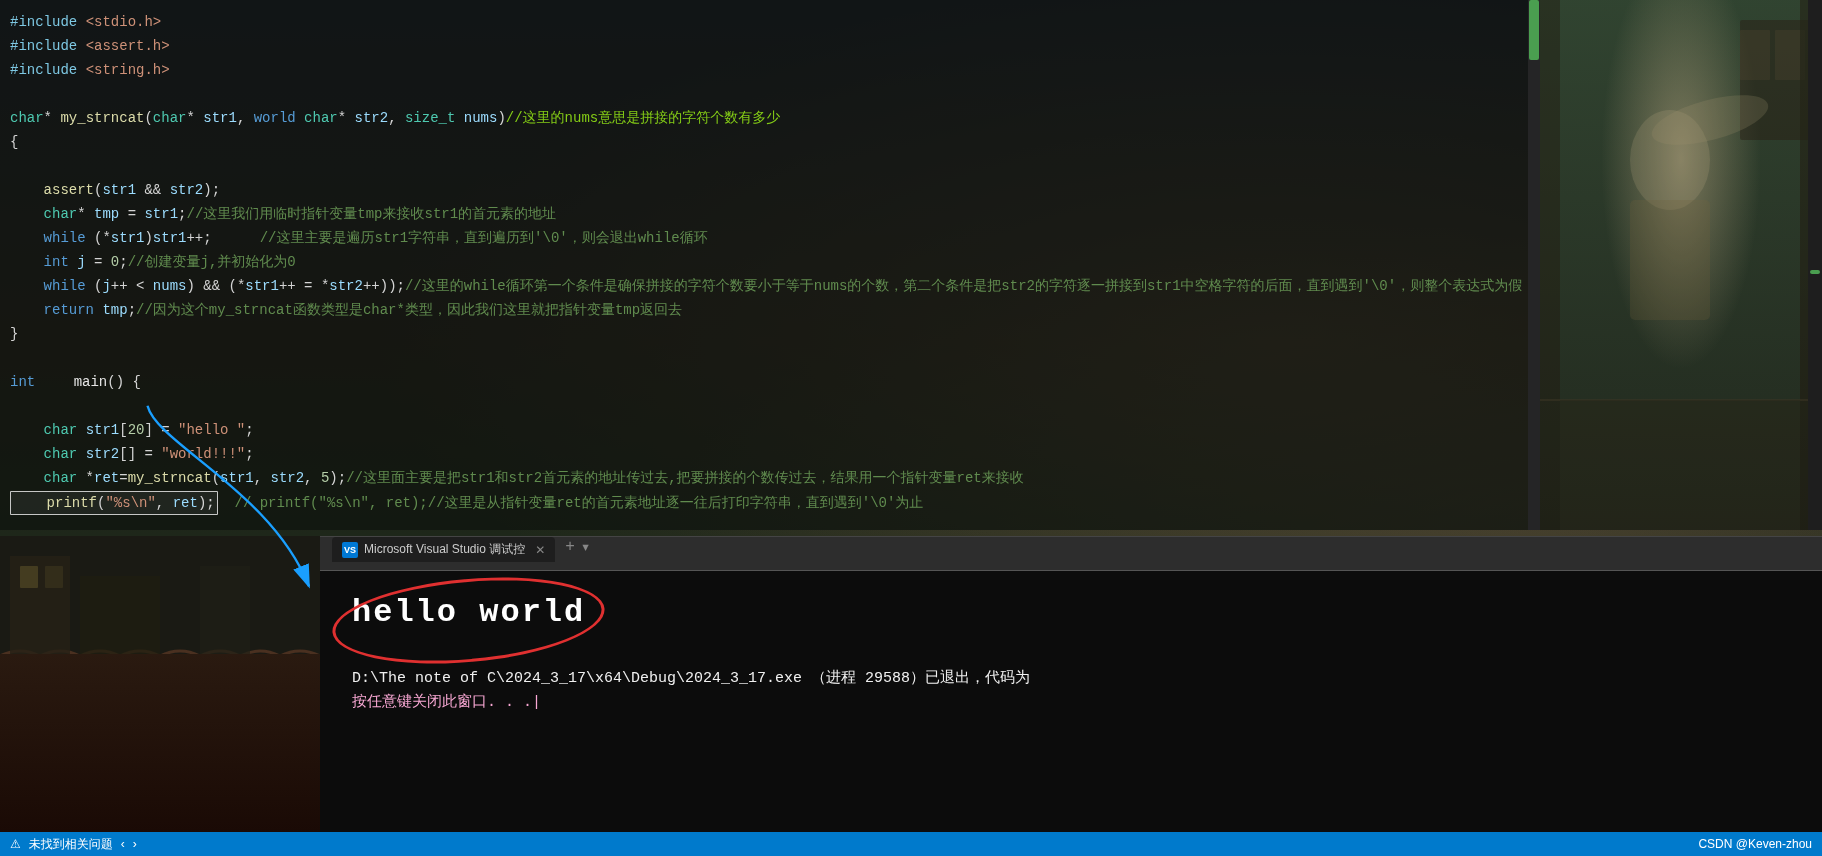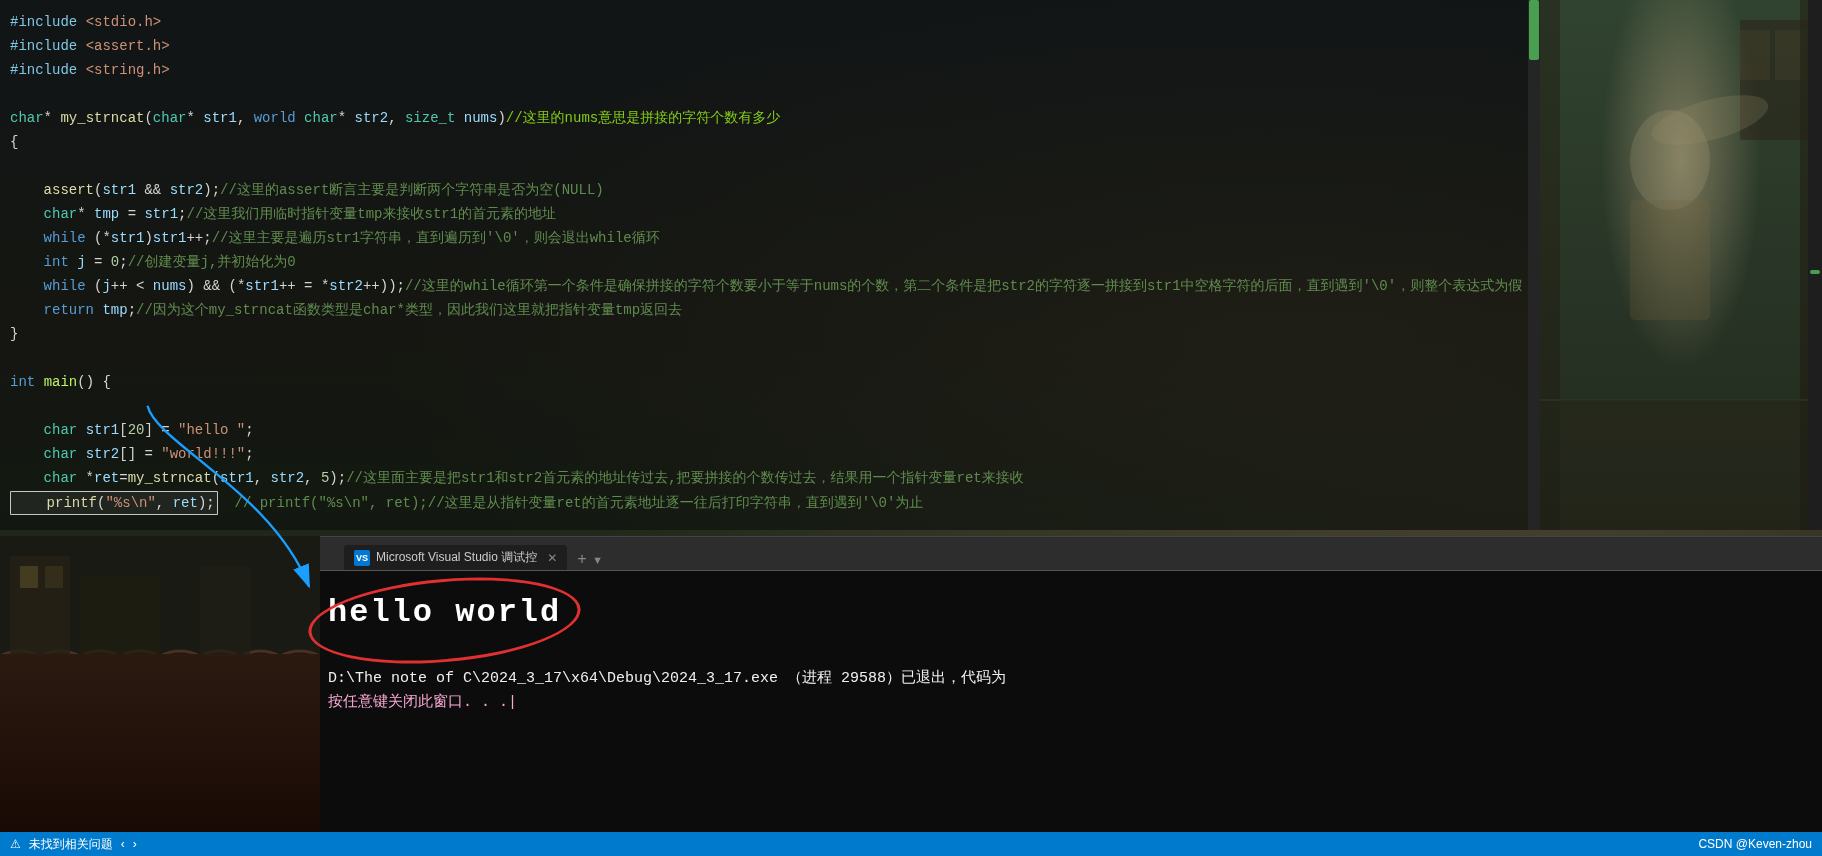--- a/index.html
+++ b/index.html
@@ -76,24 +76,24 @@
       left: 320px;
       width: 1502px;
       height: 320px;
       background: #0c0c0c;
       z-index: 3;
       border-top: 1px solid #444;
     }
 
     .terminal-tab-bar {
       display: flex;
-      align-items: flex-end;
+      align-items: flex-start;
       background: #2d2d2d;
       height: 34px;
-      padding: 0 24px;
+      padding: 0 12px;
       gap: 4px;
       border-bottom: 1px solid #555;
     }
 
     .terminal-favicon {
       width: 16px;
       height: 16px;
       background: #0078d4;
       border-radius: 2px;
       display: inline-flex;
@@ -131,21 +131,21 @@
       margin-left: 6px;
     }
 
     .terminal-tab-icons span {
       color: #888;
       font-size: 16px;
       cursor: pointer;
     }
 
     .terminal-content {
-      padding: 16px 8px;
+      padding: 16px 32px;
       color: #f0f0f0;
       font-size: 18px;
       font-family: 'Consolas', 'Courier New', monospace;
       line-height: 1.6;
     }
 
     .hello-world-text {
       font-size: 32px;
       font-weight: bold;
       color: #ffffff;
@@ -322,21 +322,20 @@
   <div class="code-line">&nbsp;</div>
 
   <div class="code-line">
     <span style="color:#d4d4d4;">&nbsp;&nbsp;&nbsp;&nbsp;</span>
       <span style="color:#dcdcaa;">assert</span>
       <span style="color:#d4d4d4;">(</span>
       <span style="color:#9cdcfe;">str1</span>
       <span style="color:#d4d4d4;">&nbsp;&amp;&amp;&nbsp;</span>
       <span style="color:#9cdcfe;">str2</span>
       <span style="color:#d4d4d4;">);</span>
-      <span style="color:#608b4e;">//这里的assert断言主要是判断两个字符串是否为空(NULL)</span>
   </div>
 
   <div class="code-line">
     <span style="color:#d4d4d4;">&nbsp;&nbsp;&nbsp;&nbsp;</span>
       <span style="color:#4ec9b0;">char</span>
       <span style="color:#d4d4d4;">*&nbsp;</span>
       <span style="color:#9cdcfe;">tmp</span>
       <span style="color:#d4d4d4;">&nbsp;=&nbsp;</span>
       <span style="color:#9cdcfe;">str1</span>
       <span style="color:#d4d4d4;">;</span>
@@ -344,21 +343,21 @@
   </div>
 
   <div class="code-line">
     <span style="color:#d4d4d4;">&nbsp;&nbsp;&nbsp;&nbsp;</span>
       <span style="color:#569cd6;">while</span>
       <span style="color:#d4d4d4;">&nbsp;(*</span>
       <span style="color:#9cdcfe;">str1</span>
       <span style="color:#d4d4d4;">)</span>
       <span style="color:#9cdcfe;">str1</span>
       <span style="color:#d4d4d4;">++;</span>
-      <span style="color:#608b4e;">//这里主要是遍历str1字符串，直到遍历到'\0'，则会退出while循环</span>
+      <span style="color:#608b4e;margin-left:48px;">//这里主要是遍历str1字符串，直到遍历到'\0'，则会退出while循环</span>
   </div>
 
   <div class="code-line">
     <span style="color:#d4d4d4;">&nbsp;&nbsp;&nbsp;&nbsp;</span>
       <span style="color:#569cd6;">int</span>
       <span style="color:#d4d4d4;">&nbsp;</span>
       <span style="color:#9cdcfe;">j</span>
       <span style="color:#d4d4d4;">&nbsp;=&nbsp;</span>
       <span style="color:#b5cea8;">0</span>
       <span style="color:#d4d4d4;">;</span>
@@ -391,21 +390,21 @@
 
   <div class="code-line">
     <span style="color:#d4d4d4;">}</span>
   </div>
 
   <div class="code-line">&nbsp;</div>
 
   <div class="code-line">
     <span style="color:#569cd6;">int</span>
       <span style="color:#d4d4d4;">&nbsp;</span>
-      <span style="color:#bef264;">main</span>
+      <span style="color:#e5e5e5;margin-left:30px;">main</span>
       <span style="color:#d4d4d4;">()&nbsp;{</span>
   </div>
 
   <div class="code-line">&nbsp;</div>
 
   <div class="code-line">
     <span style="color:#d4d4d4;">&nbsp;&nbsp;&nbsp;&nbsp;</span>
       <span style="color:#4ec9b0;">char</span>
       <span style="color:#d4d4d4;">&nbsp;</span>
       <span style="color:#9cdcfe;">str1</span>

